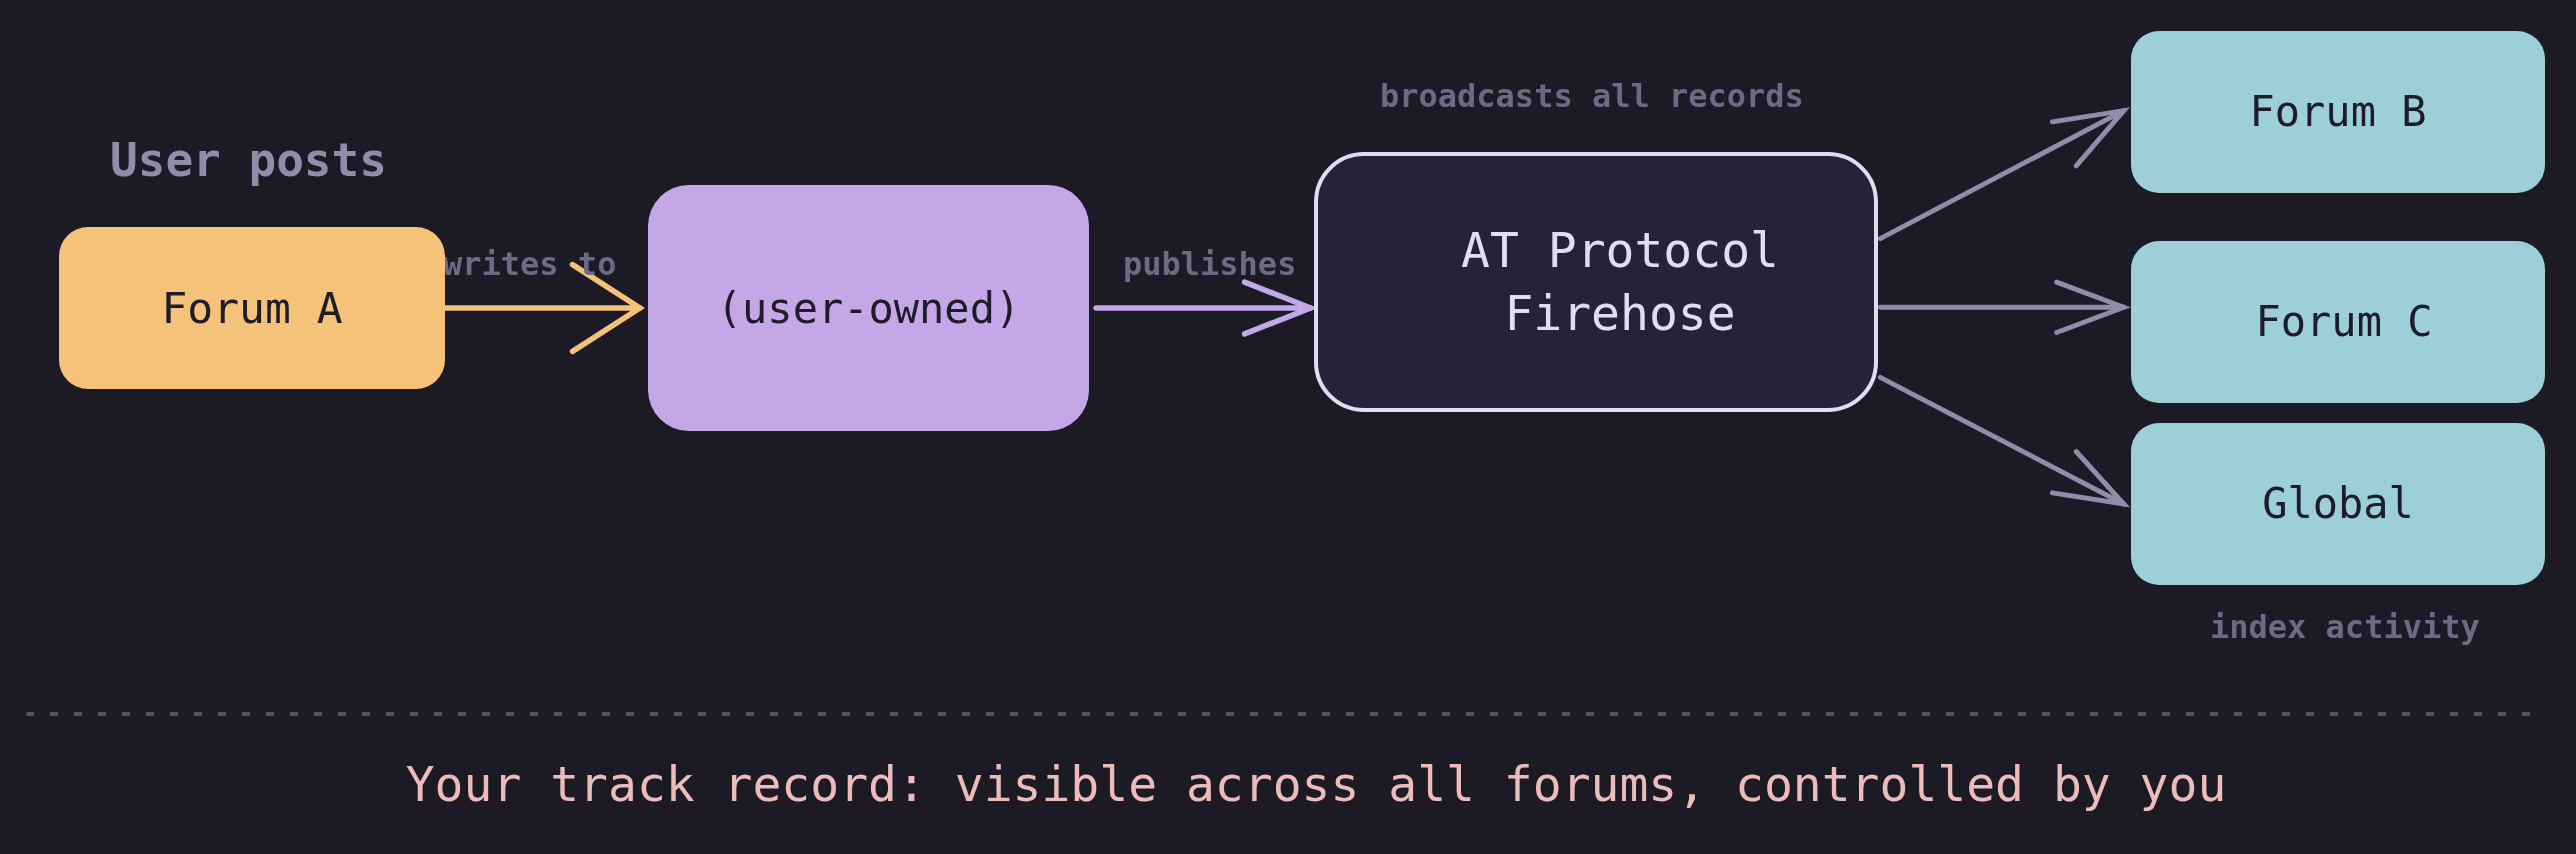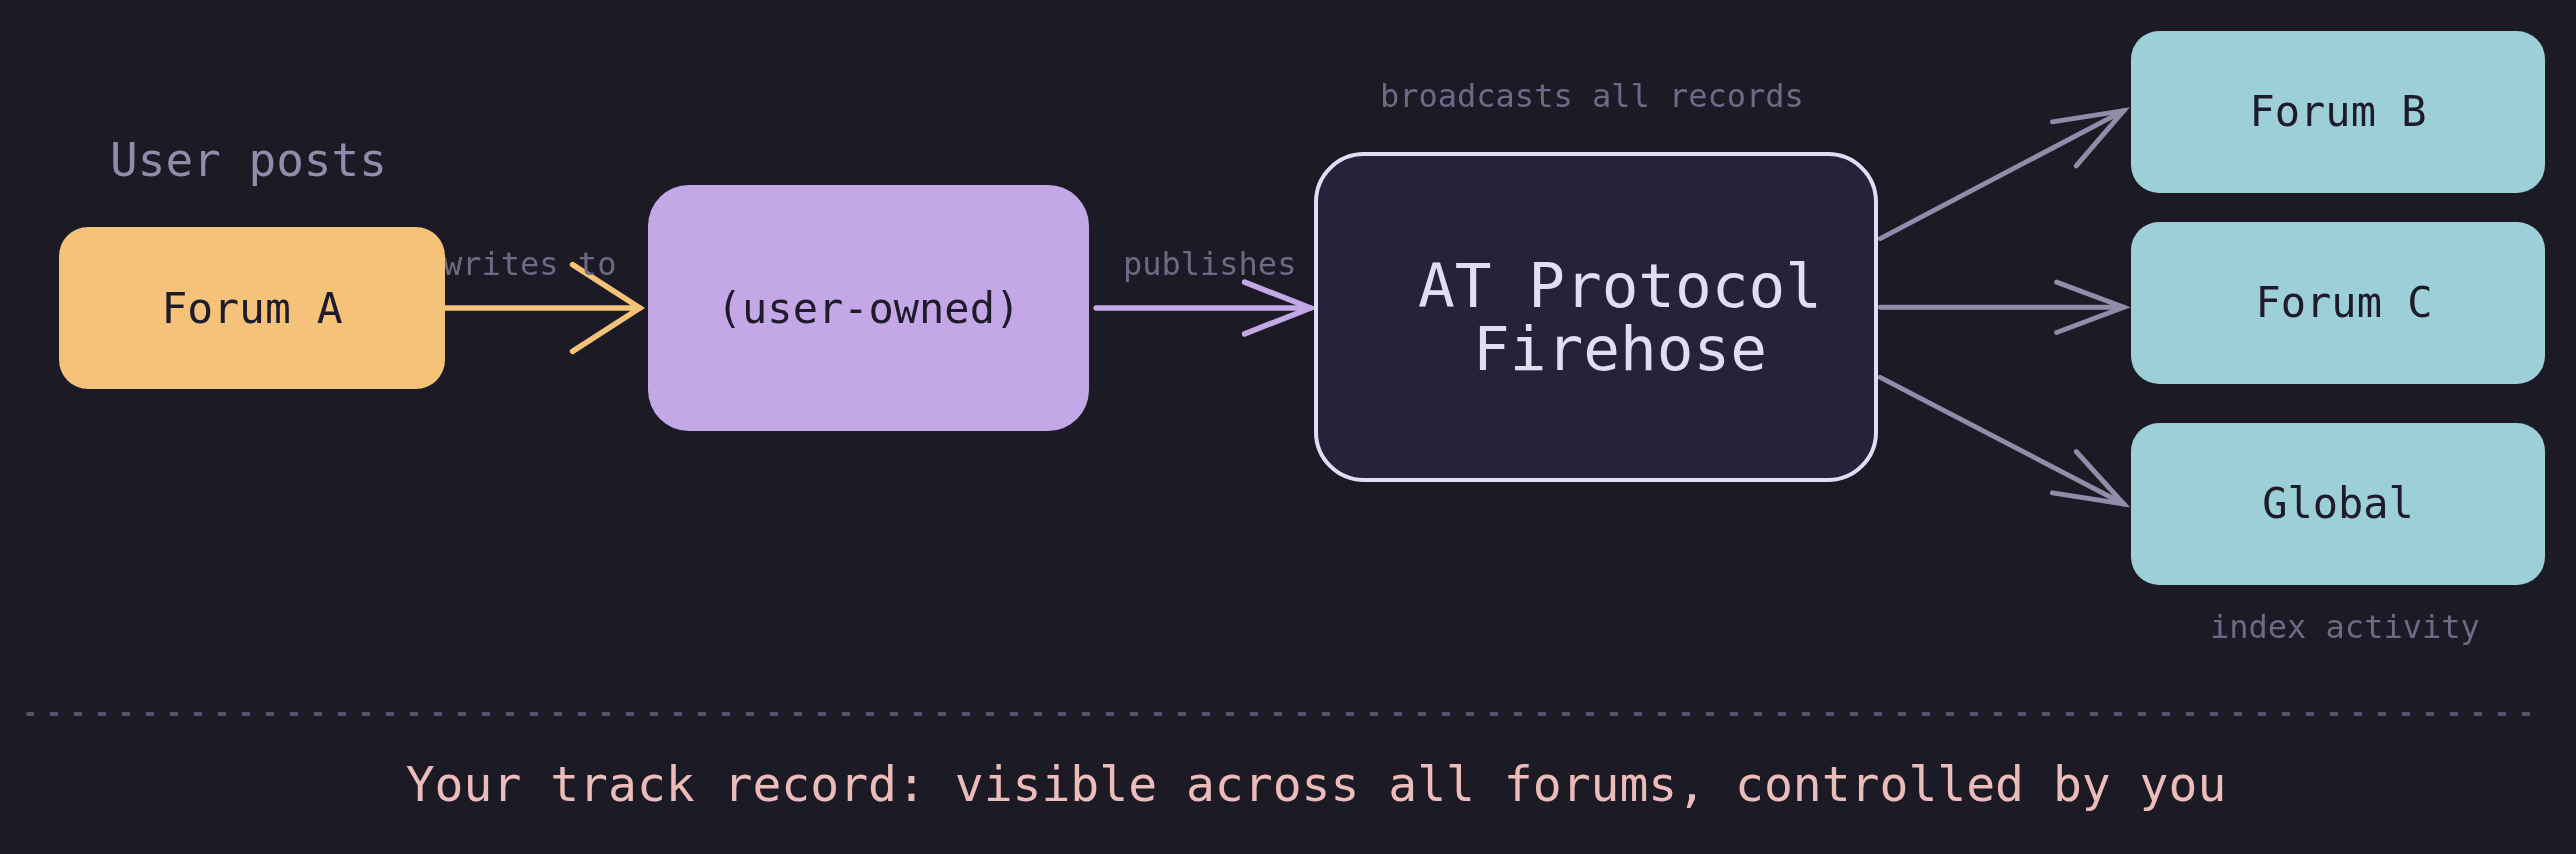--- a/index.html
+++ b/index.html
@@ -46,44 +46,45 @@
       font-size: 43px;
       margin-left: 28px;
     }
     .node-pds {
       left: 648px; top: 185px; width: 441px; height: 246px;
       background: #c4a7e7;
       border-radius: 41px;
       line-height: 55px;
     }
     .node-firehose {
-      left: 1314px; top: 152px; width: 564px; height: 330px;
+      left: 1314px; top: 152px; width: 564px; height: 260px;
       background: #252239;
       border: 4.2px solid #e0def4;
       border-radius: 50px;
       color: #e0def4;
-      font-size: 61px;
+      font-size: 48px;
       line-height: 63px;
       padding-left: 48px;
     }
     .node-teal {
       left: 2131px; width: 414px; height: 162px;
       background: #9ccfd8;
       border-radius: 28px;
     }
     .node-forum-b { top: 31px; }
-    .node-forum-c { top: 222px; padding-left: 12px; }
+    .node-forum-c { top: 241px; padding-left: 12px; }
     .node-aggregator { top: 423px; }
 
     .label {
       position: absolute;
       color: #6e6a86;
       font-size: 32px;
       line-height: 38px;
       white-space: pre;
+      font-weight: bold;
     }
     .label-user-posts {
       left: 110px; top: 139px;
       font-size: 46px;
       line-height: 42px;
       color: #908caa;
     }
     .label-writes-to { left: 443px; top: 245px; text-align: center; }
     .label-publishes { left: 1123px; top: 245px; }
     .label-broadcasts { left: 1380px; top: 77px; }

